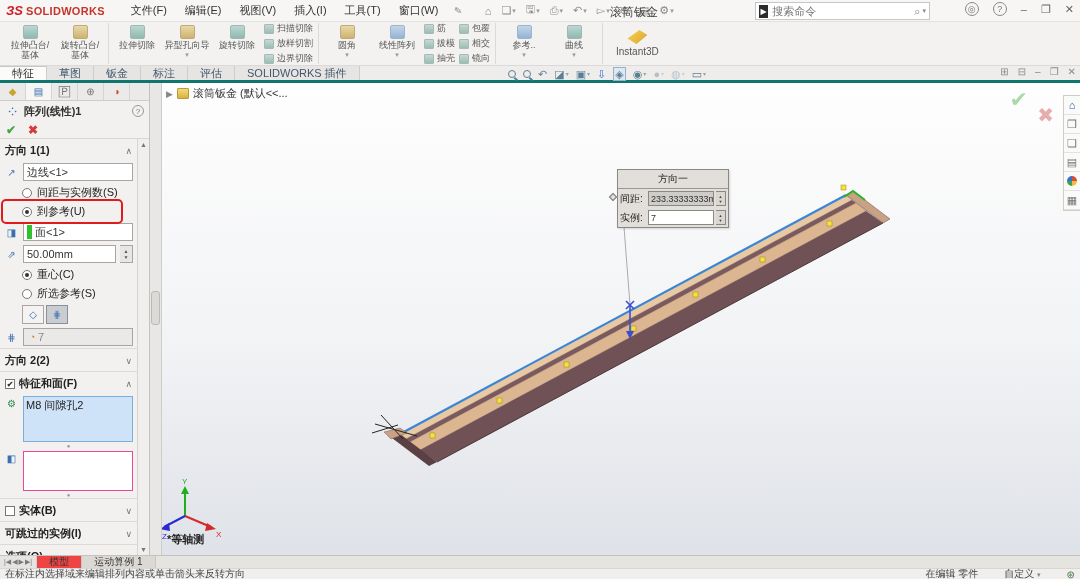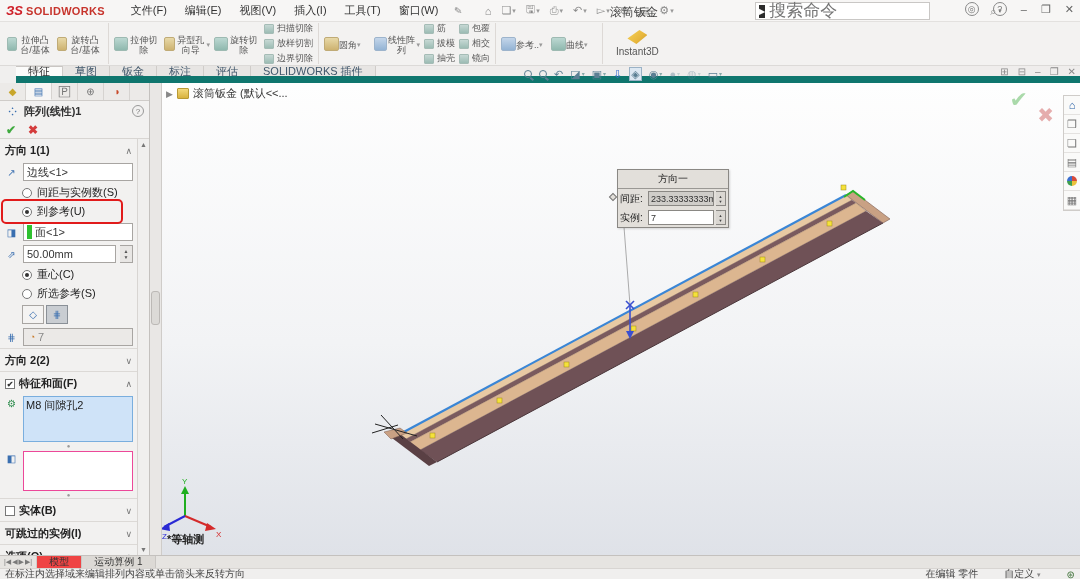--- a/index.html
+++ b/index.html
@@ -16,49 +16,49 @@
   .menu-item { padding:2px 8px; color:#333; cursor:default; }
   .pin-icon { margin:0 8px; color:#888; font-size:10px; transform:rotate(40deg); }
   .qat { display:flex; gap:10px; margin-left:14px; color:#8a8a8a; font-size:11px; align-items:center; }
   .qat .qi { display:flex; align-items:center; gap:1px; }
   .qat .caret { font-size:7px; color:#999; }
   .doc-title { position:absolute; left:610px; top:4px; font-size:12px; color:#444; }
   .search-wrap { position:absolute; right:150px; top:2px; width:175px; height:18px;
     border:1px solid #c9c7c5; background:#fff; display:flex; align-items:center; padding:0 3px; }
   .search-logo { width:13px; height:13px; background:#2b2b2b; color:#fff; font-size:8px;
     display:flex; align-items:center; justify-content:center; margin-right:4px; }
-  .search-wrap input { border:none; outline:none; flex:1; font-size:17px; color:#666;
+  .search-wrap input { border:none; outline:none; flex:1; font-size:11px; color:#666;
     font-family:Liberation Sans, sans-serif; background:transparent; }
   .search-mag { color:#888; font-size:11px; } .search-caret { font-size:7px; color:#888; margin-left:2px; }
   .tb-right { position:absolute; right:6px; top:2px; display:flex; gap:14px; align-items:center; color:#777; }
   .circle-ic { width:14px; height:14px; border:1px solid #888; border-radius:50%;
     display:flex; align-items:center; justify-content:center; font-size:9px; }
   .win-ic { font-size:11px; color:#666; }
 
   
   .ribbon { height:44px; background:#f3f2f1; border-bottom:1px solid #dcdad8;
     display:flex; align-items:stretch; padding:1px 2px; }
   .rg { display:flex; align-items:center; padding:0 5px; border-right:1px solid #ddd9d6; gap:4px; }
-  .rbtn-big { width:46px; display:flex; flex-direction:row; align-items:center; justify-content:flex-start;
+  .rbtn-big { width:46px; display:flex; flex-direction:column; align-items:center; justify-content:flex-start;
     font-size:9px; line-height:10px; color:#555; text-align:center; padding-top:2px; height:42px; }
   .rbtn-big .ri { width:15px; height:14px; border-radius:2px; margin-bottom:1px; }
   .ri-t { background:linear-gradient(#bcd8d2,#8fb8ae); border:1px solid #9dbab2; }
   .ri-g { background:linear-gradient(#e8d9a8,#cdb270); border:1px solid #c0ab76; }
   .ri-b { background:linear-gradient(#c4d6ea,#93b3d4); border:1px solid #9db4cc; }
   .rcol { display:flex; flex-direction:column; justify-content:center; gap:2px; }
   .rsm { display:flex; align-items:center; gap:3px; font-size:9px; color:#555; white-space:nowrap; }
   .rsm .rsi { width:10px; height:10px; border-radius:1px; background:linear-gradient(#c6d8d4,#9cbcb4);
     border:1px solid #a5bcb6; flex:none; }
   .rcaret { font-size:7px; color:#999; }
   .instant3d { display:flex; flex-direction:column; align-items:center; padding:4px 8px; font-size:10px; color:#555; }
   .instant3d .i3d-ic { width:20px; height:14px; margin-bottom:2px; background:
     linear-gradient(135deg,#f5d25a 0%,#e8b73c 60%,#c9992c 100%); clip-path:polygon(0 60%,60% 0,100% 35%,45% 100%); }
 
   
-  .tabrow { height:17px; background:#efedec; border-bottom:7px solid #0f766e; display:flex; position:relative;margin-left:16px; }
+  .tabrow { height:17px; background:#efedec; border-bottom:3px solid #0f766e; display:flex; position:relative; }
   .dtab { padding:1px 12px; font-size:11px; color:#41576b; border-right:1px solid #cfccc9;
     background:#e7e5e3; display:flex; align-items:center; }
   .dtab.active { background:#fbfbfa; color:#333; border-top:1px solid #c9c6c3; }
   .headsup { position:absolute; left:508px; top:0; height:16px; display:flex; gap:7px; align-items:center; }
   .hu { display:flex; align-items:center; gap:1px; color:#5b7f93; font-size:11px; line-height:12px; }
   .hu .caret { font-size:6px; color:#8aa; }
   .hu.pressed { border:1px solid #9ab2c6; background:#dde8f2; padding:0 1px; }
   .hu.dim { opacity:.4; }
   .mag { width:8px; height:8px; border:1.5px solid #5b7f93; border-radius:50%; position:relative; display:inline-block; }
   .mag::after { content:""; position:absolute; width:4px; height:1.5px; background:#5b7f93;

